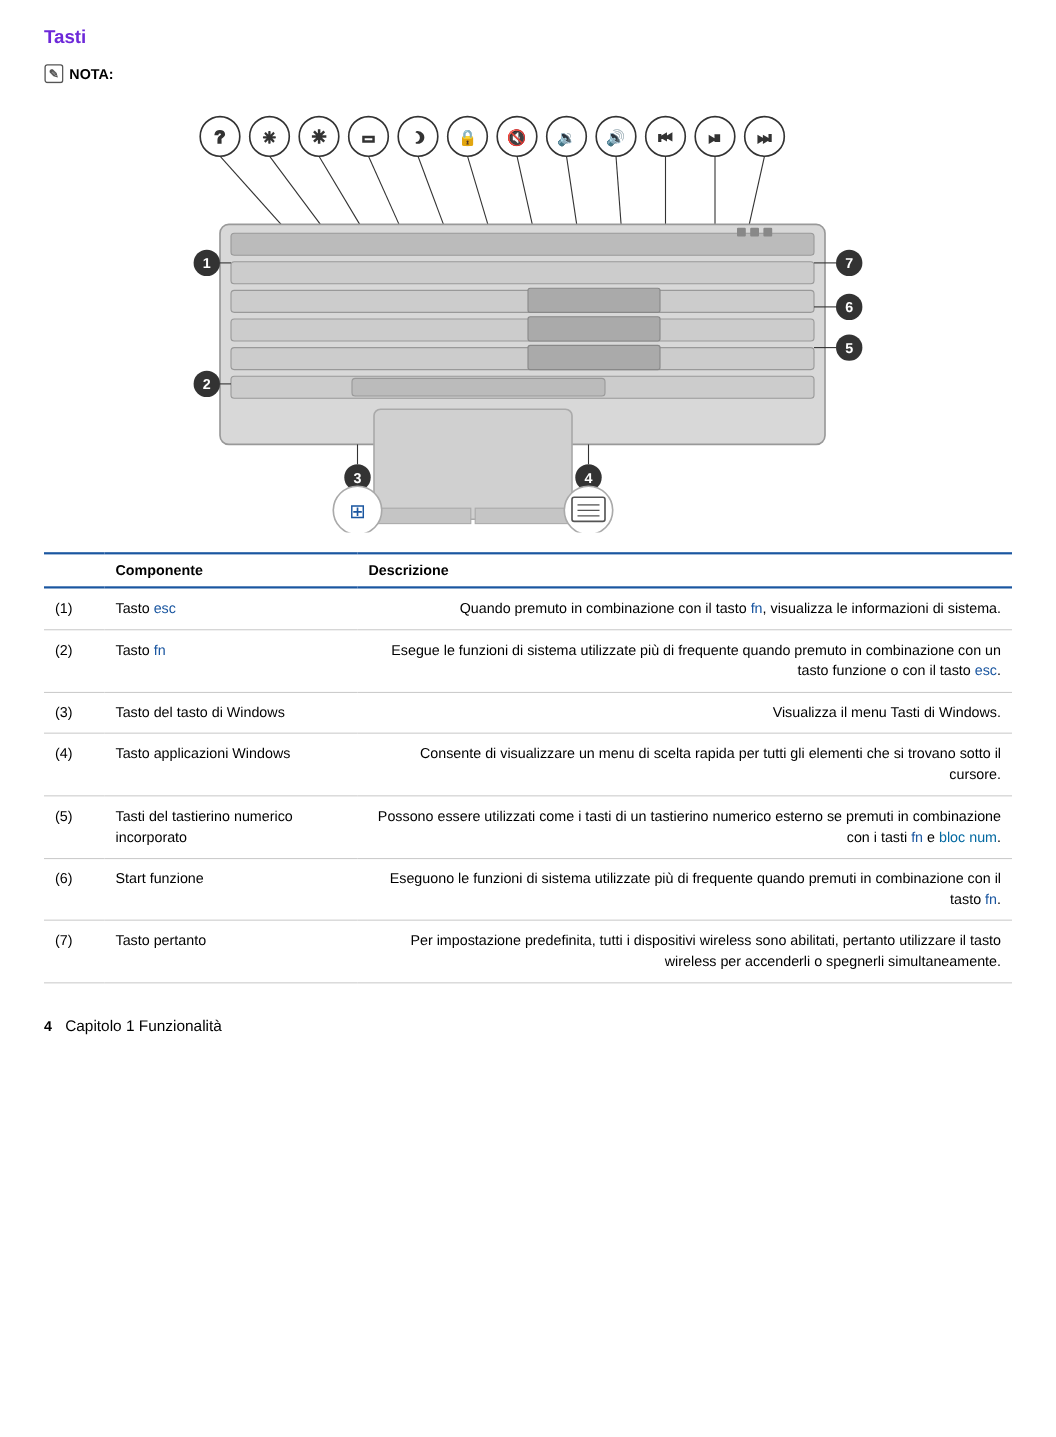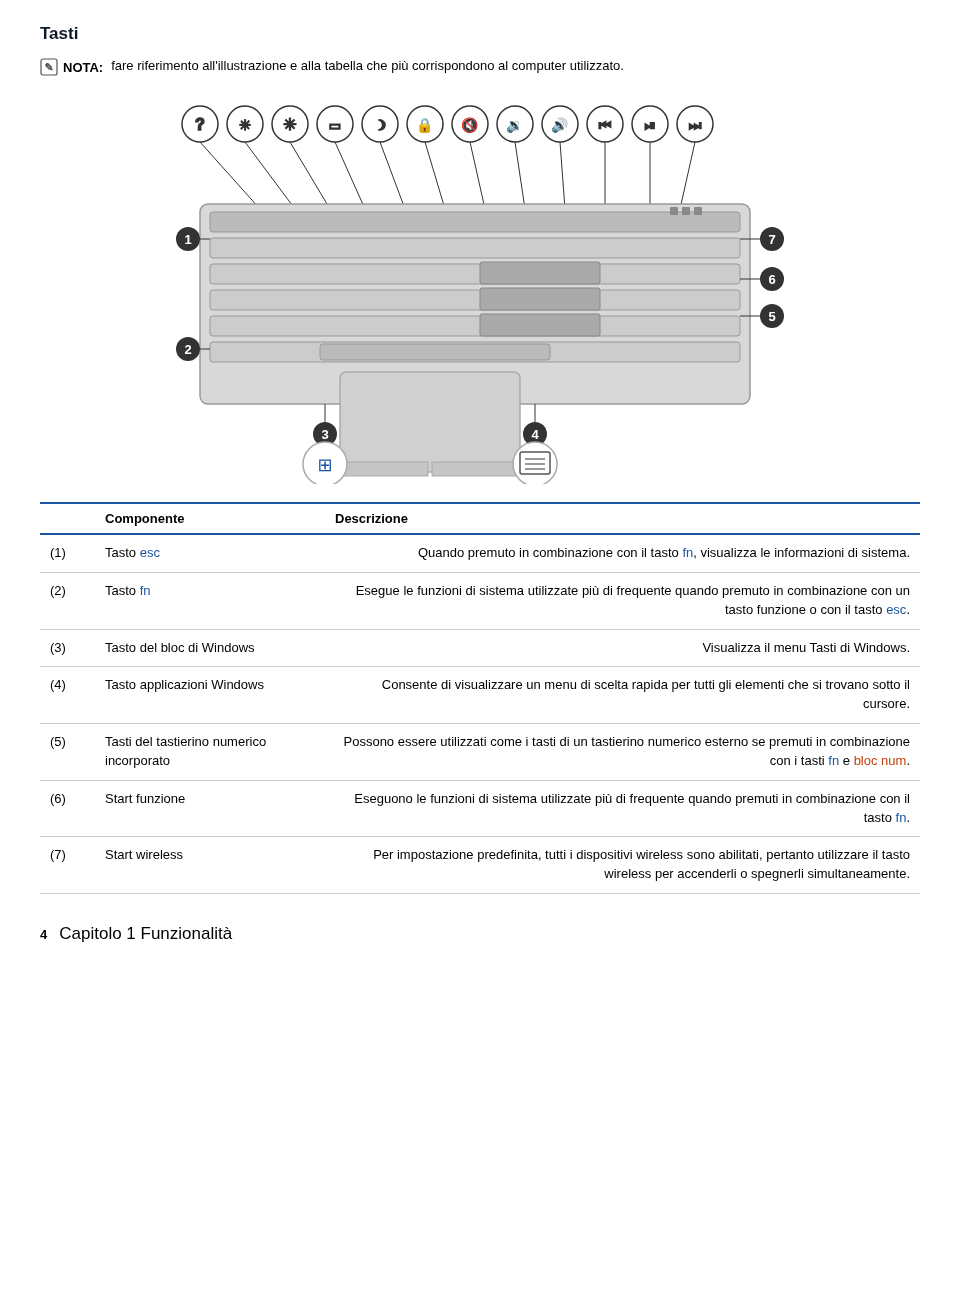--- a/index.html
+++ b/index.html
@@ -6,21 +6,21 @@
     body {
       font-family: Arial, sans-serif;
       font-size: 13px;
       background: #fff;
       color: #000;
       width: 960px;
       min-height: 1306px;
       padding: 24px 40px 40px 40px;
     }
     .page-title {
-      color: #0f172a;
+      color: #6d28d9;
       font-size: 17px;
       font-weight: bold;
       margin-bottom: 14px;
     }
     .nota-box {
       display: flex;
       align-items: flex-start;
       margin-bottom: 18px;
       gap: 8px;
     }
@@ -85,39 +85,38 @@
       display: flex;
       align-items: center;
       gap: 12px;
       margin-top: 20px;
       font-size: 13px;
     }
     .footer-page {
       font-weight: bold;
     }
     .footer-chapter {
-      font-size: 17px;
+      font-size: 14px;
     }
   </style>
 </head>
 <body>
 
 <div class="page-title">Tasti</div>
 
 <div class="nota-box">
   <div class="nota-label">
     <span class="nota-icon">
       <svg width="18" height="18" viewBox="0 0 18 18">
         <rect x="1" y="1" width="16" height="16" rx="2" fill="none" stroke="#555" stroke-width="1.2"></rect>
         <text x="9" y="13" text-anchor="middle" font-size="11" font-weight="bold" fill="#555">✎</text>
       </svg>
     </span>
     <span>NOTA:</span>
   </div>
-  <span class="nota-text">fare riferimento all'illustrazione e alla tabella che più corrispondono al computer utilizzato.</span>
 </div>
 
 <div class="keyboard-diagram">
   <svg width="680" height="390" viewBox="0 0 680 390">
 
     <g fill="none" stroke="#333" stroke-width="1.5">
 
       <circle cx="60" cy="30" r="18" fill="white" stroke="#333"></circle>
       <text x="60" y="36" text-anchor="middle" font-size="16" fill="#333" font-weight="bold">?</text>
 
@@ -256,41 +255,41 @@
         <td class="col-comp">Tasto <span style="color:#1a56a0">esc</span></td>
         <td class="col-desc">Quando premuto in combinazione con il tasto <span style="color:#1a56a0">fn</span>, visualizza le informazioni di sistema.</td>
       </tr>
       <tr>
         <td class="col-num">(2)</td>
         <td class="col-comp">Tasto <span style="color:#1a56a0">fn</span></td>
         <td class="col-desc">Esegue le funzioni di sistema utilizzate più di frequente quando premuto in combinazione con un tasto funzione o con il tasto <span style="color:#1a56a0">esc</span>.</td>
       </tr>
       <tr>
         <td class="col-num">(3)</td>
-        <td class="col-comp">Tasto del bloc di Windows</td>
+        <td class="col-comp">Tasto del tasto di Windows</td>
         <td class="col-desc">Visualizza il menu Tasti di Windows.</td>
       </tr>
       <tr>
         <td class="col-num">(4)</td>
         <td class="col-comp">Tasto applicazioni Windows</td>
         <td class="col-desc">Consente di visualizzare un menu di scelta rapida per tutti gli elementi che si trovano sotto il cursore.</td>
       </tr>
       <tr>
         <td class="col-num">(5)</td>
         <td class="col-comp">Tasti del tastierino numerico incorporato</td>
-        <td class="col-desc">Possono essere utilizzati come i tasti di un tastierino numerico esterno se premuti in combinazione con i tasti <span style="color:#1a56a0">fn</span> e <span style="color:#c2410c">bloc num</span>.</td>
+        <td class="col-desc">Possono essere utilizzati come i tasti di un tastierino numerico esterno se premuti in combinazione con i tasti <span style="color:#1a56a0">fn</span> e <span style="color:#0369a1">bloc num</span>.</td>
       </tr>
       <tr>
         <td class="col-num">(6)</td>
         <td class="col-comp">Start funzione</td>
         <td class="col-desc">Eseguono le funzioni di sistema utilizzate più di frequente quando premuti in combinazione con il tasto <span style="color:#1a56a0">fn</span>.</td>
       </tr>
       <tr>
         <td class="col-num">(7)</td>
-        <td class="col-comp">Start wireless</td>
+        <td class="col-comp">Tasto pertanto</td>
         <td class="col-desc">Per impostazione predefinita, tutti i dispositivi wireless sono abilitati, pertanto utilizzare il tasto wireless per accenderli o spegnerli simultaneamente.</td>
       </tr>
     </tbody>
 </table>
 
 <div class="footer-bar">
   <span class="footer-page">4</span>
   <span class="footer-chapter">Capitolo 1   Funzionalità</span>
 </div>
 

